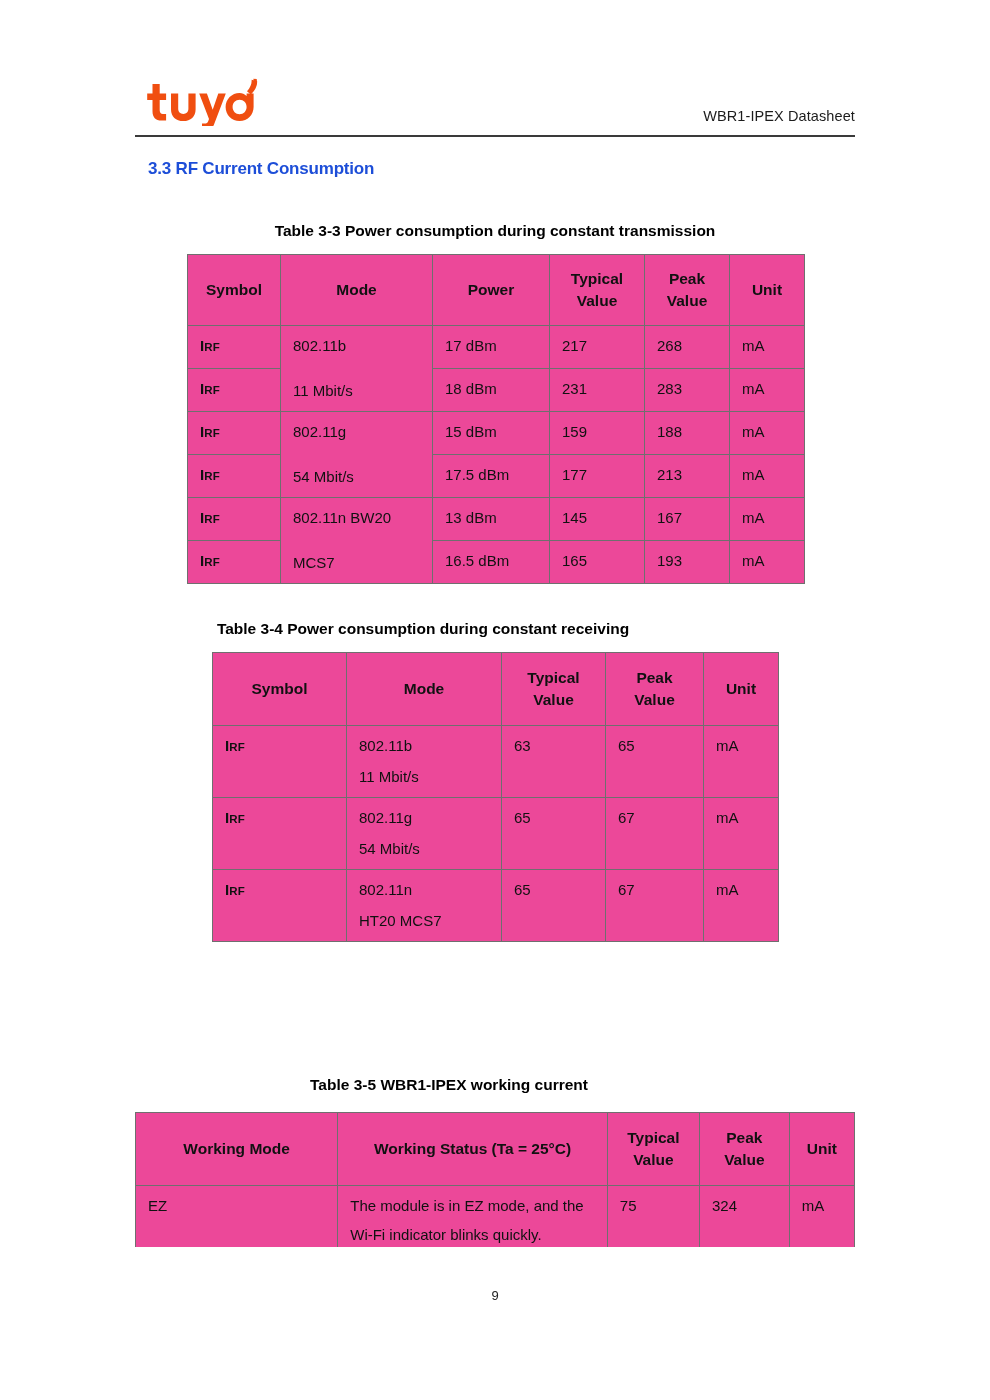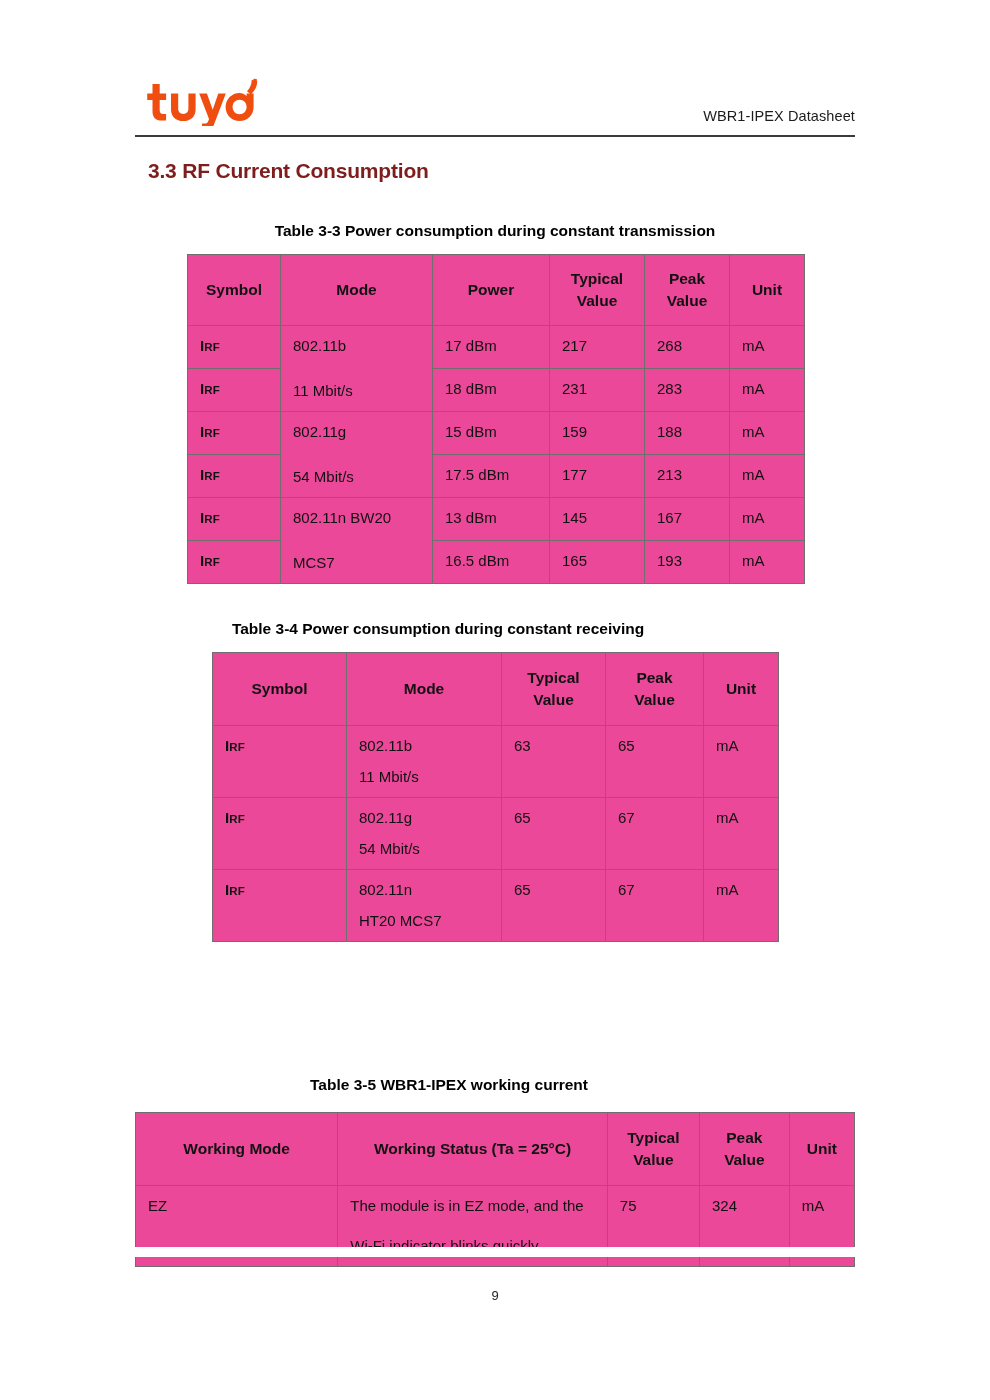--- a/index.html
+++ b/index.html
@@ -54,40 +54,40 @@
     left: 0px;
     top: 65px;
     width: 720px;
     height: 0;
     border-top: 2px solid #3a3a3a;
   }
 
   
   .section-heading {
     position: absolute;
-    font-size: 21px;
+    font-size: 17px;
     font-weight: bold;
-    color: #7f1d1d;
+    color: #1d4ed8;
     letter-spacing: -0.2px;
     white-space: nowrap;
   }
   #sec-33 { left: 148px; top: 159px; }
   #sec-34 { left: 148px; top: 1013px; }
 
   
   .table-caption {
     position: absolute;
     font-size: 15.5px;
     font-weight: bold;
     color: #000;
     white-space: nowrap;
     text-align: center;
   }
   #cap-33 { left: 0; top: 222px; width: 990px; text-align: center; }
-  #cap-34 { left: 0; top: 620px; width: 846px; padding-left: 15px; }
+  #cap-34 { left: 0; top: 620px; width: 846px; }
   #cap-35 { left: 0; top: 1076px; width: 898px; }
 
   
   table.doc-table {
     position: absolute;
     border-collapse: collapse;
     table-layout: fixed;
     font-size: 15px;
     color: #111;
     background: #ec4899;
@@ -161,21 +161,21 @@
     width: 720px;
   }
   #table-3-5 .c-wmode  { width: 180px; }
   #table-3-5 .c-wstat  { width: 240px; }
   #table-3-5 .c-typ    { width: 82px; }
   #table-3-5 .c-peak   { width: 80px; }
   #table-3-5 .c-unit   { width: 58px; }
   #table-3-5 thead th { height: 60px; }
   #table-3-5 tbody td { height: 52px; }
   #table-3-5 .status-stack span { display: block; }
-  #table-3-5 .status-stack span + span { margin-top: 17px; }
+  #table-3-5 .status-stack span + span { margin-top: 6px; }
 
   
   .clip-bottom {
     position: absolute;
     left: 0;
     top: 1247px;
     width: 990px;
     height: 10px;
     background: #ffffff;
   }

